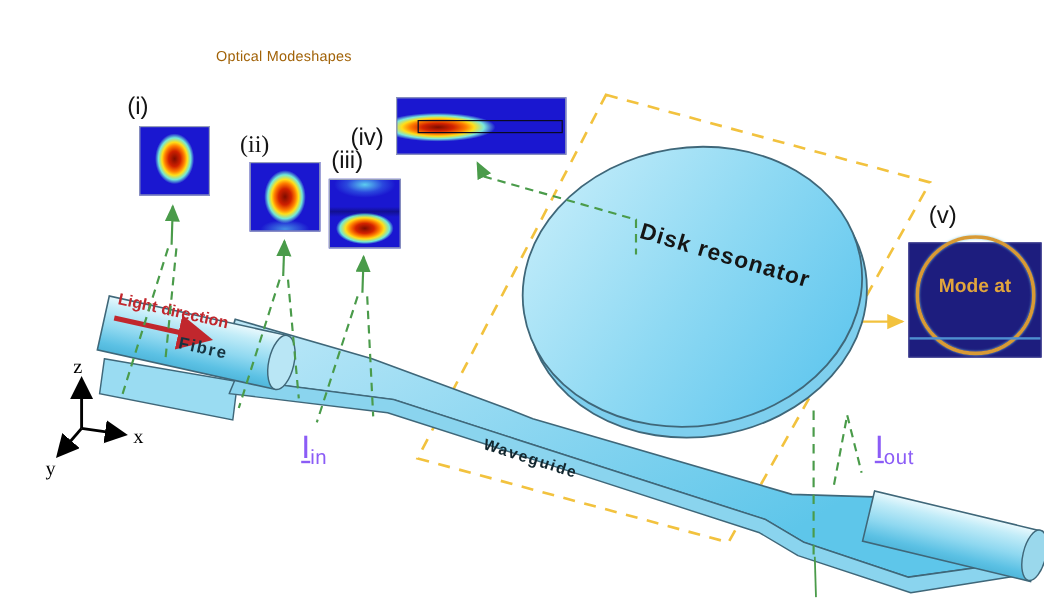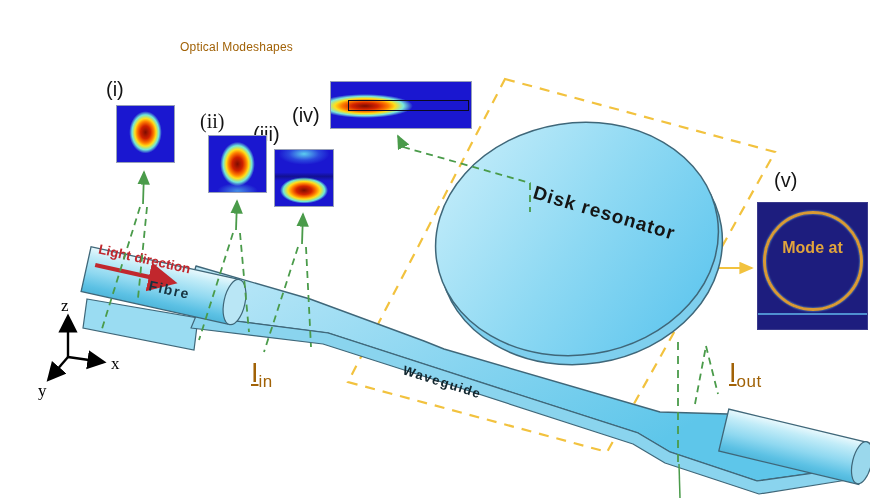--- a/index.html
+++ b/index.html
@@ -4,21 +4,21 @@
 <style>
   html,body{margin:0;padding:0;background:#ffffff;}
   #canvas{position:relative;width:870px;height:498px;background:#ffffff;overflow:hidden;
           font-family:"Liberation Sans",sans-serif;}
   #diagram-svg{position:absolute;left:0;top:0;}
   .overlay{position:absolute;color:#111;}
   #fig-title{left:180px;top:40px;font-size:12px;color:#a16207;letter-spacing:.2px;}
   .mode-label{font-size:20px;color:#141414;}
   #label-i{left:106px;top:78px;}
   #label-ii{left:200px;top:110px;font-family:Liberation Serif, serif;}
-  #label-iii{left:253px;top:123px;}
+  #label-iii{left:276px;top:123px;}
   #label-iv{left:292px;top:80px;margin-top:24px;}
   #label-v{left:774px;top:169px;}
   .mode-img{position:absolute;border:1px solid #97a0b8;box-sizing:border-box;}
   #mode-i{left:116px;top:105px;width:59px;height:58px;
     background:
       radial-gradient(ellipse 31% 41% at 50% 47%, #7e0c00 0%, #cf2000 28%, #ff7e00 47%, #ffdf1a 60%, #72e8d8 76%, rgba(26,23,208,0) 92%),
       #1a17d0;}
   #mode-ii{left:208px;top:135px;width:59px;height:58px;
     background:
       radial-gradient(ellipse 33% 43% at 50% 50%, #7e0c00 0%, #cf2000 28%, #ff7e00 47%, #ffdf1a 60%, #72e8d8 76%, rgba(26,23,208,0) 92%),
@@ -29,27 +29,27 @@
       linear-gradient(180deg, rgba(0,0,0,0) 40%, rgba(8,8,70,.45) 47%, rgba(0,0,0,0) 55%),
       radial-gradient(ellipse 44% 25% at 50% 72%, #7e0c00 0%, #d42300 30%, #ff7e00 48%, #ffdf1a 63%, #6fe8d8 81%, rgba(26,23,208,0) 94%),
       radial-gradient(ellipse 50% 22% at 50% 7%, rgba(95,215,242,.95) 0%, rgba(58,120,235,.5) 52%, rgba(26,23,208,0) 88%),
       #1a17d0;}
   #mode-iv{left:330px;top:81px;width:142px;height:48px;
     background:
       radial-gradient(ellipse 52px 13px at 34px 24px, #7e0c00 0%, #d42300 25%, #ff7e00 45%, #ffdf1a 58%, #7ae8dc 74%, rgba(26,23,208,0) 92%),
       #1a17d0;}
   #mode-iv-bar{position:absolute;left:17px;right:2px;top:18px;height:11px;
       border:1.5px solid #0a0a22;box-sizing:border-box;}
-  #mode-v{left:757px;top:202px;width:111px;height:128px;background:#1d1d7e;border:1px solid #3a3a8c;}
+  #mode-v{left:757px;top:202px;width:111px;height:96px;background:#1d1d7e;border:1px solid #3a3a8c;}
   #mode-v-ring{position:absolute;left:50%;top:46%;width:94px;height:94px;transform:translate(-50%,-50%);
       border-radius:50%;border:3px solid #d89a35;box-shadow:0 0 2px #79c8e0 inset, 0 0 2px #79c8e0;}
   #mode-v-text{position:absolute;left:0;right:0;top:28%;text-align:center;color:#e2a53c;
       font-size:16px;font-weight:700;line-height:1.25;}
   #mode-v-substrate{position:absolute;left:0;right:0;bottom:14px;height:2.5px;background:#4f8fd0;}
-  .ilabel{position:absolute;color:#a16207;font-size:27px;line-height:1;text-decoration:underline;}
+  .ilabel{position:absolute;color:#8b5cf6;font-size:27px;line-height:1;text-decoration:underline;}
   .ilabel sub{font-size:17px;vertical-align:-5px;letter-spacing:.5px;}
   #i-in{left:251px;top:360px;}
   #i-out{left:729px;top:360px;text-align:center;}
 </style>
 </head>
 <body>
 
 <div id="canvas">
 
 <svg id="diagram-svg" width="870" height="498" viewBox="0 0 870 498">

